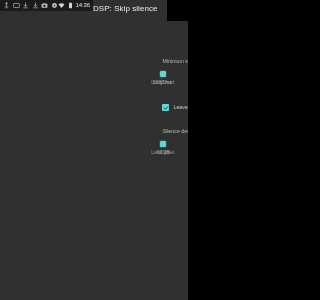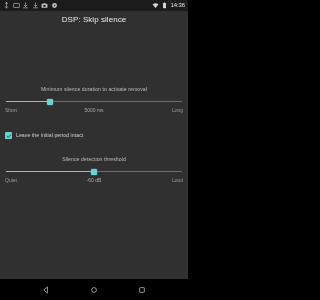--- a/index.html
+++ b/index.html
@@ -13,21 +13,21 @@
     overflow: hidden;
     font-family: "Liberation Sans", sans-serif;
     -webkit-font-smoothing: antialiased;
   }
   .device {
     position: relative;
     width: 188px;
     height: 300px;
     background: #303030;
     display: flex;
-    flex-direction: column;
+    flex-direction: row;
   }
 
   
   .statusbar {
     height: 11px;
     background: #1b1b1b;
     display: flex;
     align-items: center;
     padding: 0 3px;
     flex: 0 0 auto;

